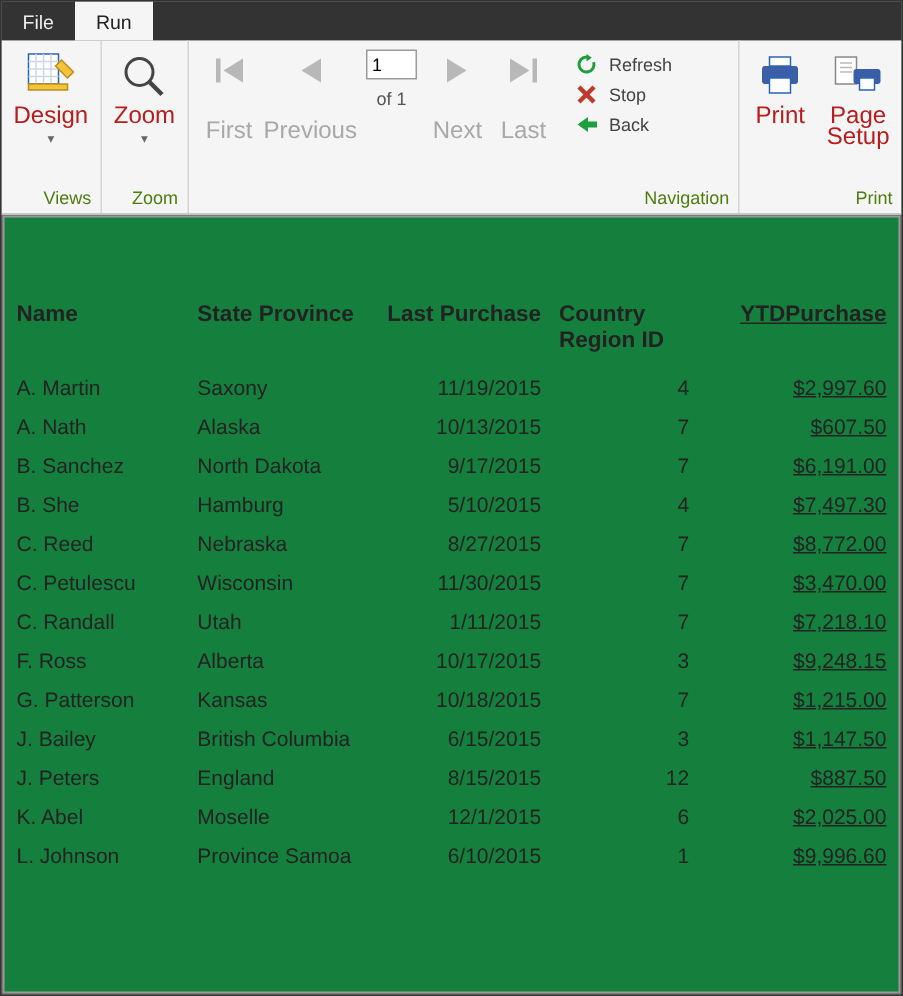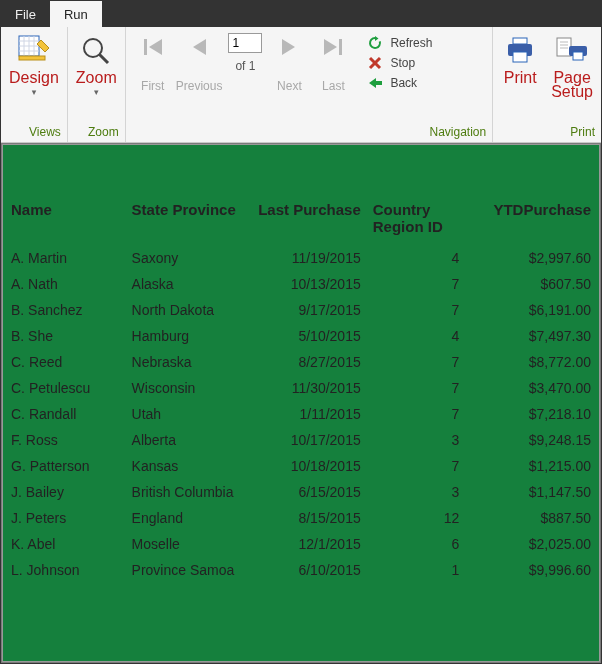--- a/index.html
+++ b/index.html
@@ -83,21 +83,21 @@
   .navbtn {
     display: flex; flex-direction: column; align-items: center;
     min-width: 42px;
     cursor: default;
   }
   .navbtn .arrow {
     height: 28px;
     display: flex; align-items: center;
   }
   .navbtn .lbl {
-    font-size: 12px; color: #555; margin-top: 18px;
+    font-size: 16px; color: #555; margin-top: 18px;
   }
   .navbtn.disabled .lbl { color: #a8a8a8; }
   .pagebox {
     display: flex; flex-direction: column; align-items: center;
     padding: 0 4px;
   }
   .pagebox input {
     width: 34px; height: 20px;
     border: 1px solid #9a9a9a; background: #fff;
     font-size: 12px; padding: 0 3px;
@@ -141,21 +141,21 @@
   table.rpt td {
     font-size: 14px;
     color: #222;
     padding: 5px 6px;
     vertical-align: top;
   }
   .col-name  { width: 110px; }
   .col-state { width: 110px; }
   .col-last  { width: 110px; text-align: right; }
   .col-reg   { width: 90px;  text-align: right; }
-  .col-ytd   { width: 120px; text-align: right; }
+  .col-ytd   { width: 120px; text-align: right; text-decoration: underline; }
   table.rpt th.rgt, table.rpt td.rgt { text-align: right; }
 </style>
 </head>
 <body>
 
 <div class="tabstrip">
   <div class="tab">File</div>
   <div class="tab active">Run</div>
 </div>
 

